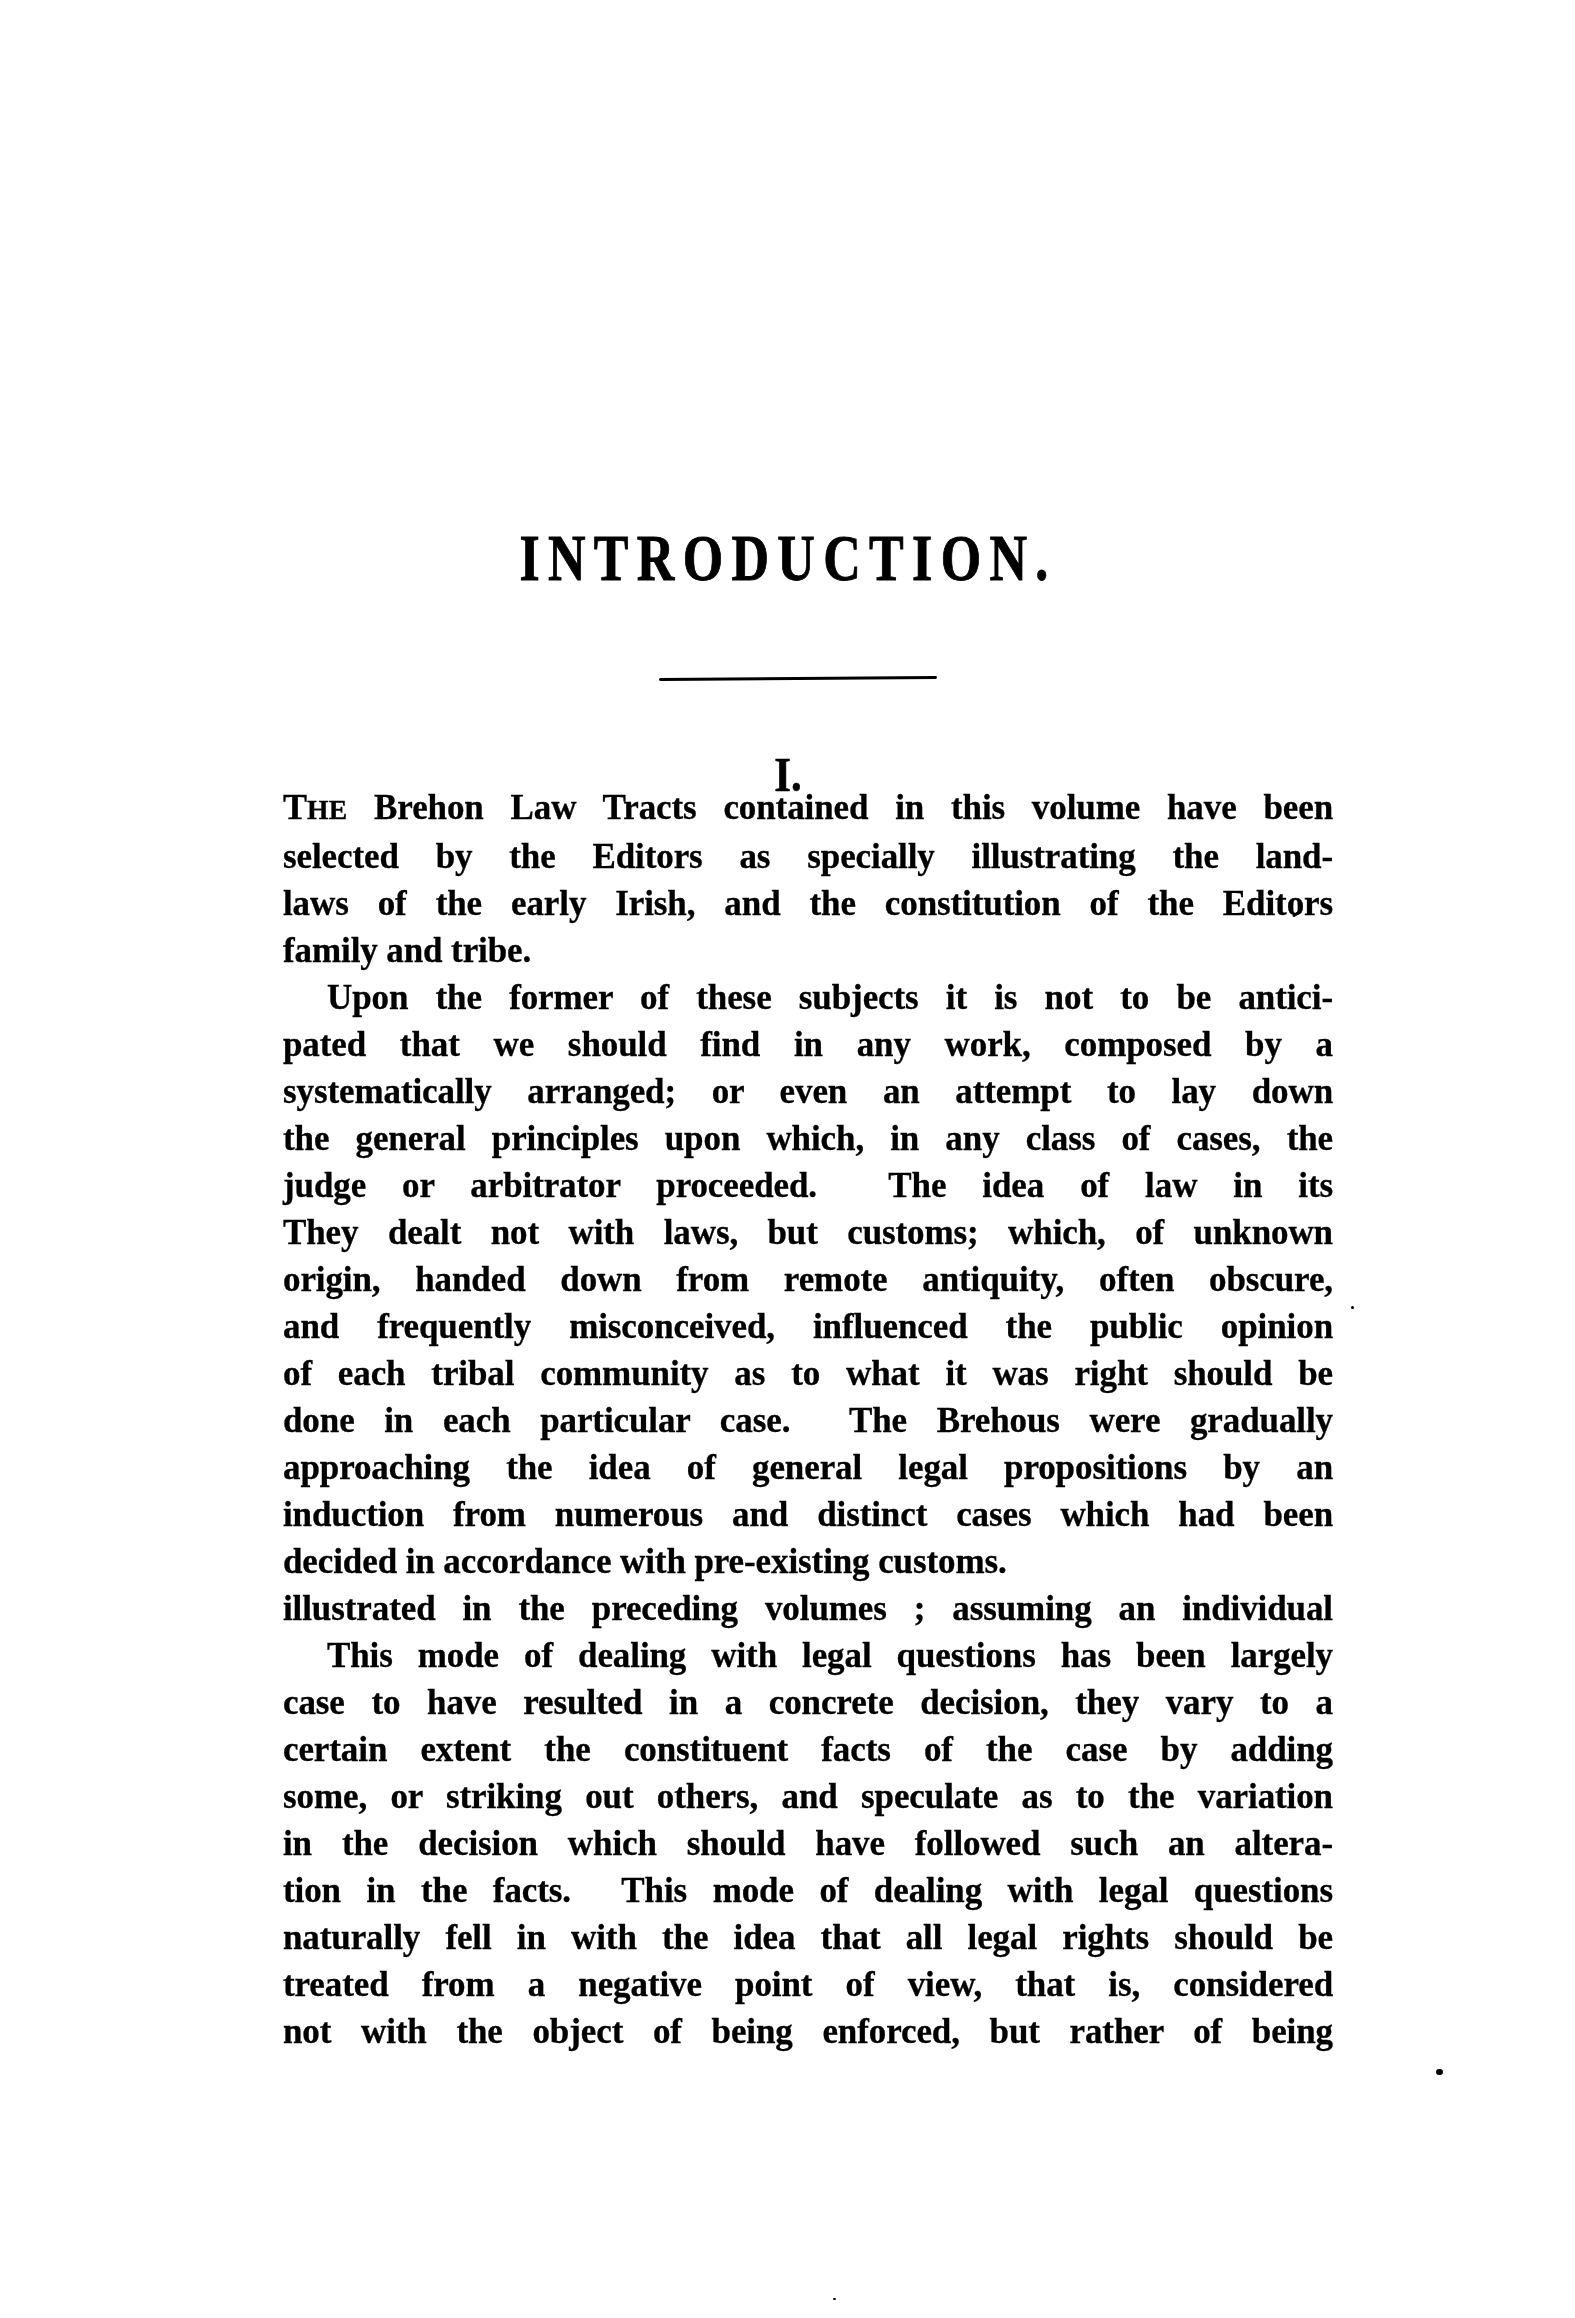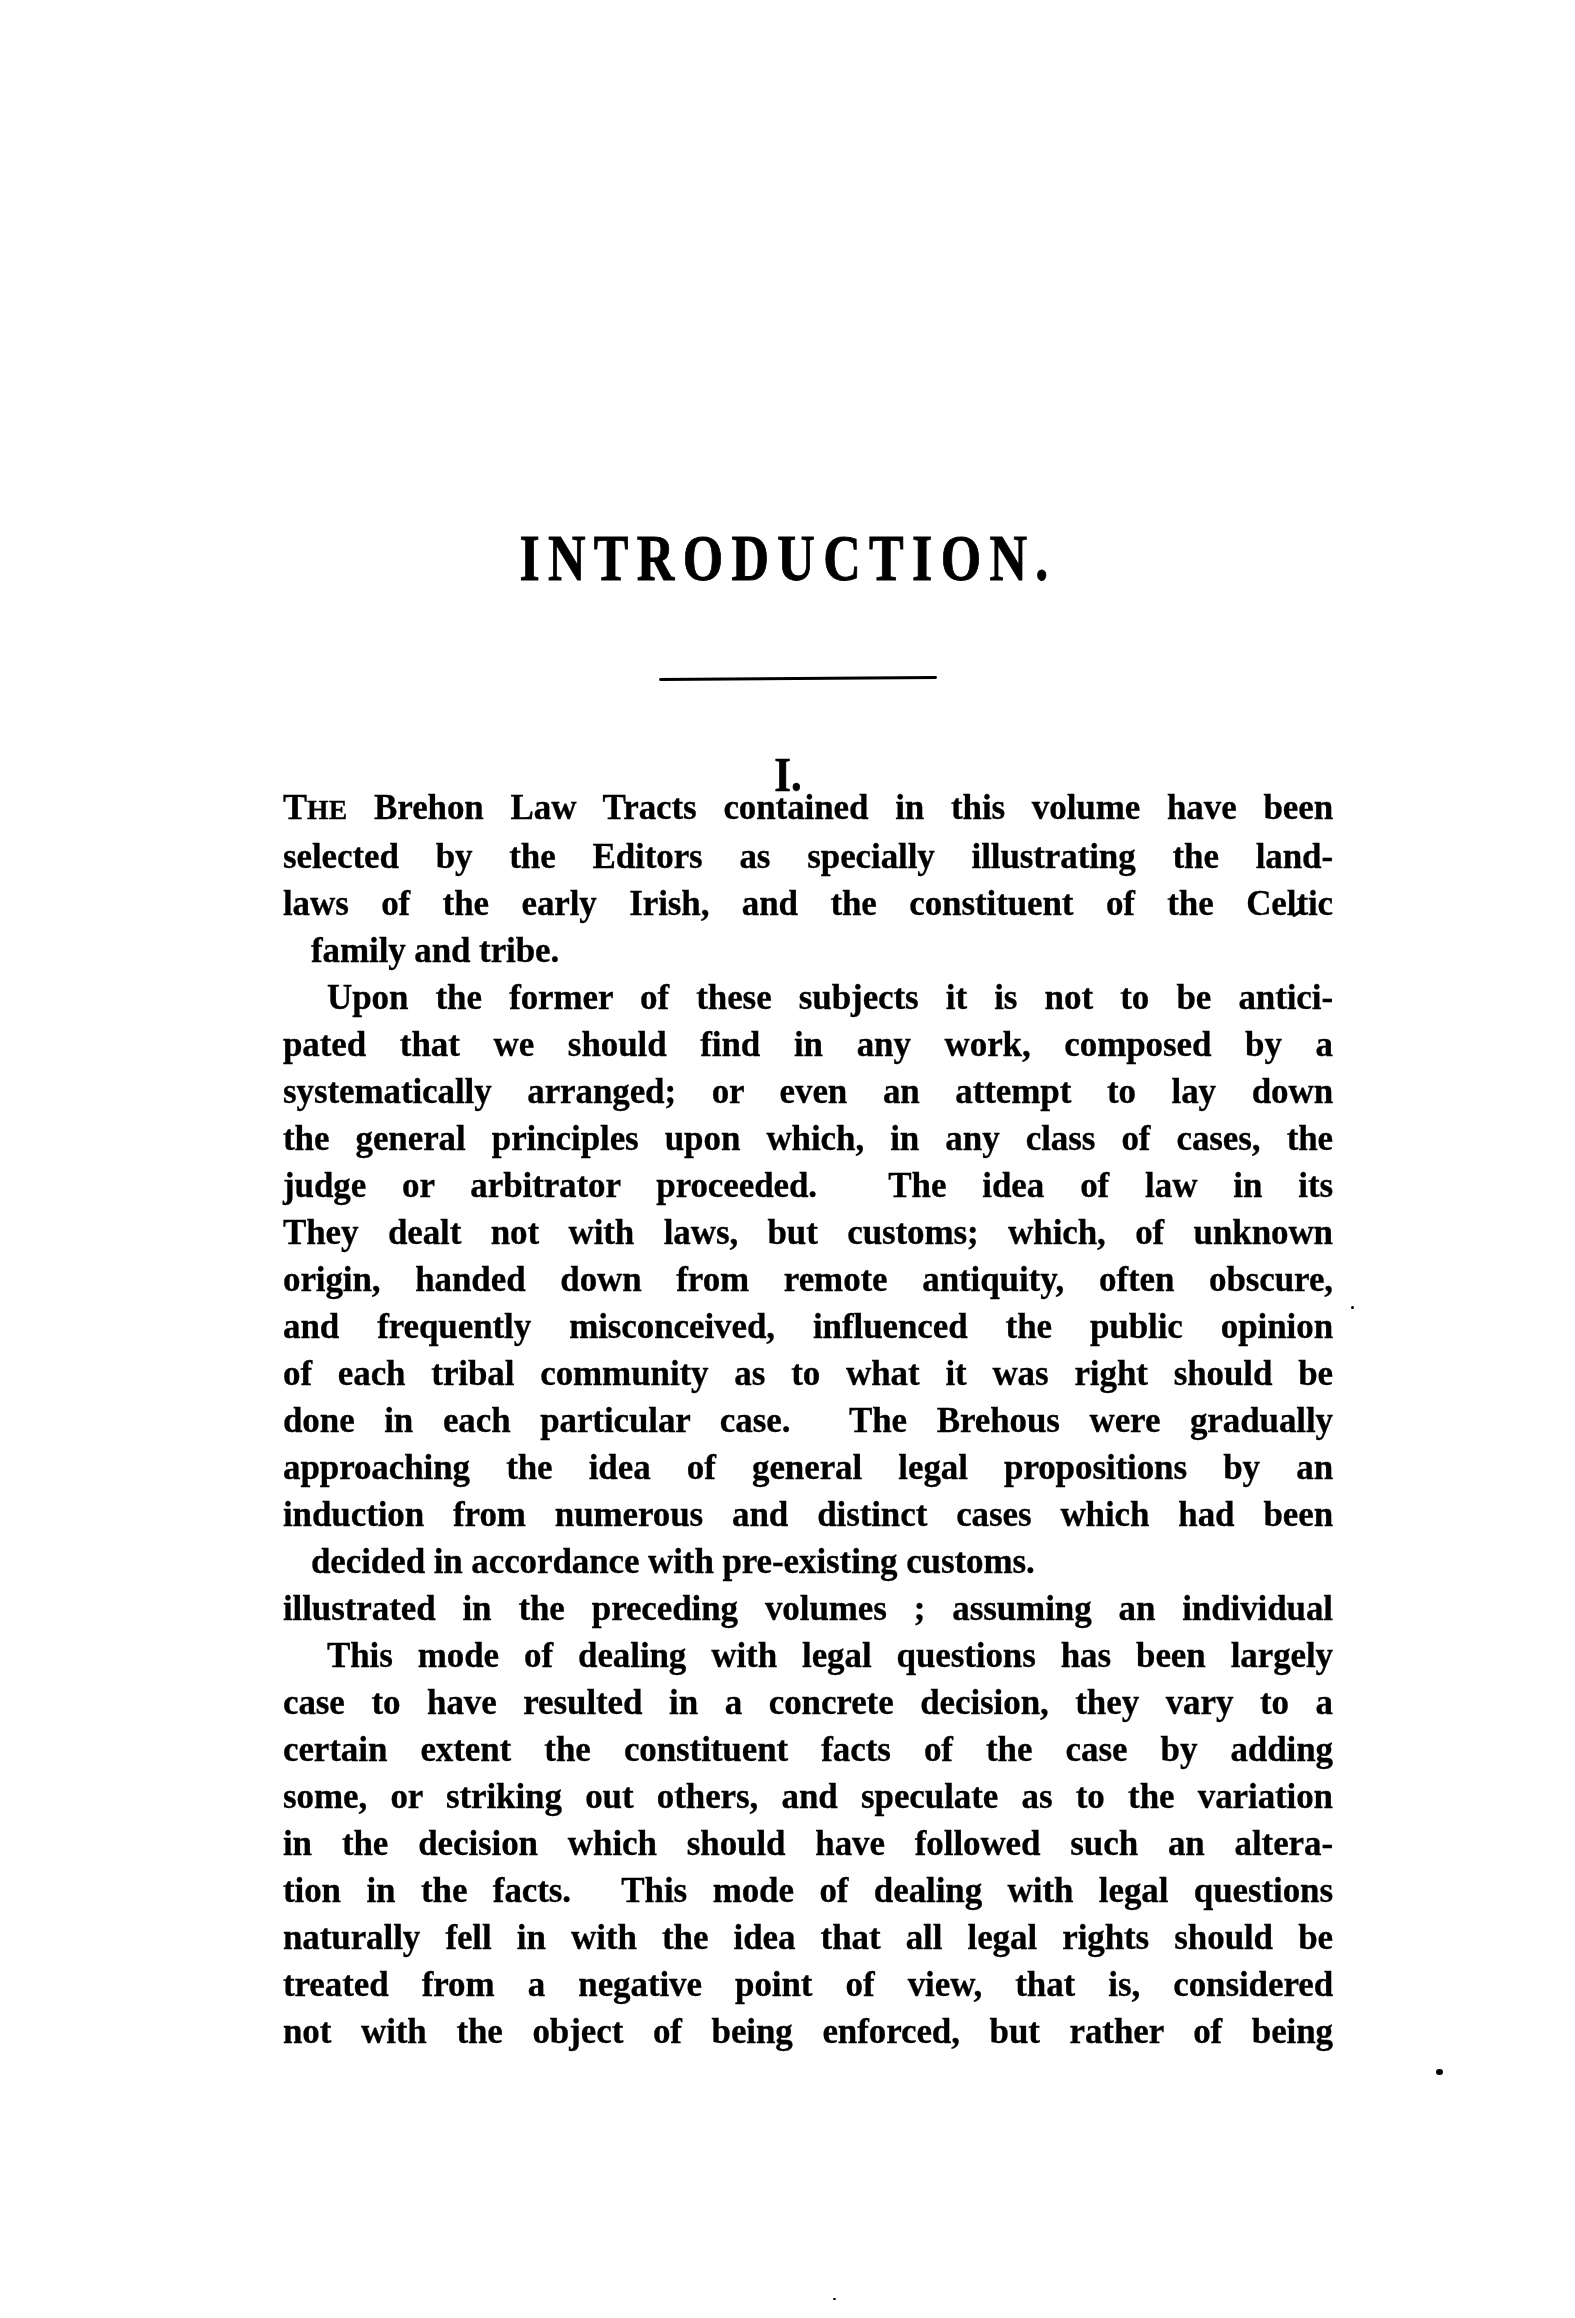--- a/index.html
+++ b/index.html
@@ -65,21 +65,20 @@
     letter-spacing: -0.1px;
     text-align: justify;
     -webkit-text-stroke: 0.3px #000;
   }
   .ln {
     display: block;
     text-align-last: justify;
   }
   .ln.end {
     text-align-last: left;
-    margin-left: 28px;
   }
   .ln.ind {
     text-indent: 44px;
   }
   .leadcap {
     font-size: 103%;
   }
   .sc {
     font-size: 79%;
     letter-spacing: 0.2px;
@@ -112,21 +111,21 @@
 
   <div class="title-rule"></div>
 
   <div class="numeral">I.</div>
 
   <div class="body-text">
 
     <div class="para">
       <div class="ln"><span class="leadcap">T</span><span class="sc">HE</span><span> Brehon Law Tracts contained in this volume have been</span></div>
       <div class="ln">selected by the Editors as specially illustrating the land-</div>
-      <div class="ln">laws of the early Irish, and the constituent of the Celtic</div>
+      <div class="ln">laws of the early Irish, and the constitution of the Editors</div>
       <div class="ln end">family and tribe.</div>
     </div>
 
     <div class="para">
       <div class="ln ind">Upon the former of these subjects it is not to be antici-</div>
       <div class="ln">pated that we should find in any work, composed by a</div>
       <div class="ln">systematically arranged; or even an attempt to lay down</div>
       <div class="ln">the general principles upon which, in any class of cases, the</div>
       <div class="ln">judge or arbitrator proceeded.&nbsp; The idea of law in its</div>
       <div class="ln">They dealt not with laws, but customs; which, of unknown</div>

